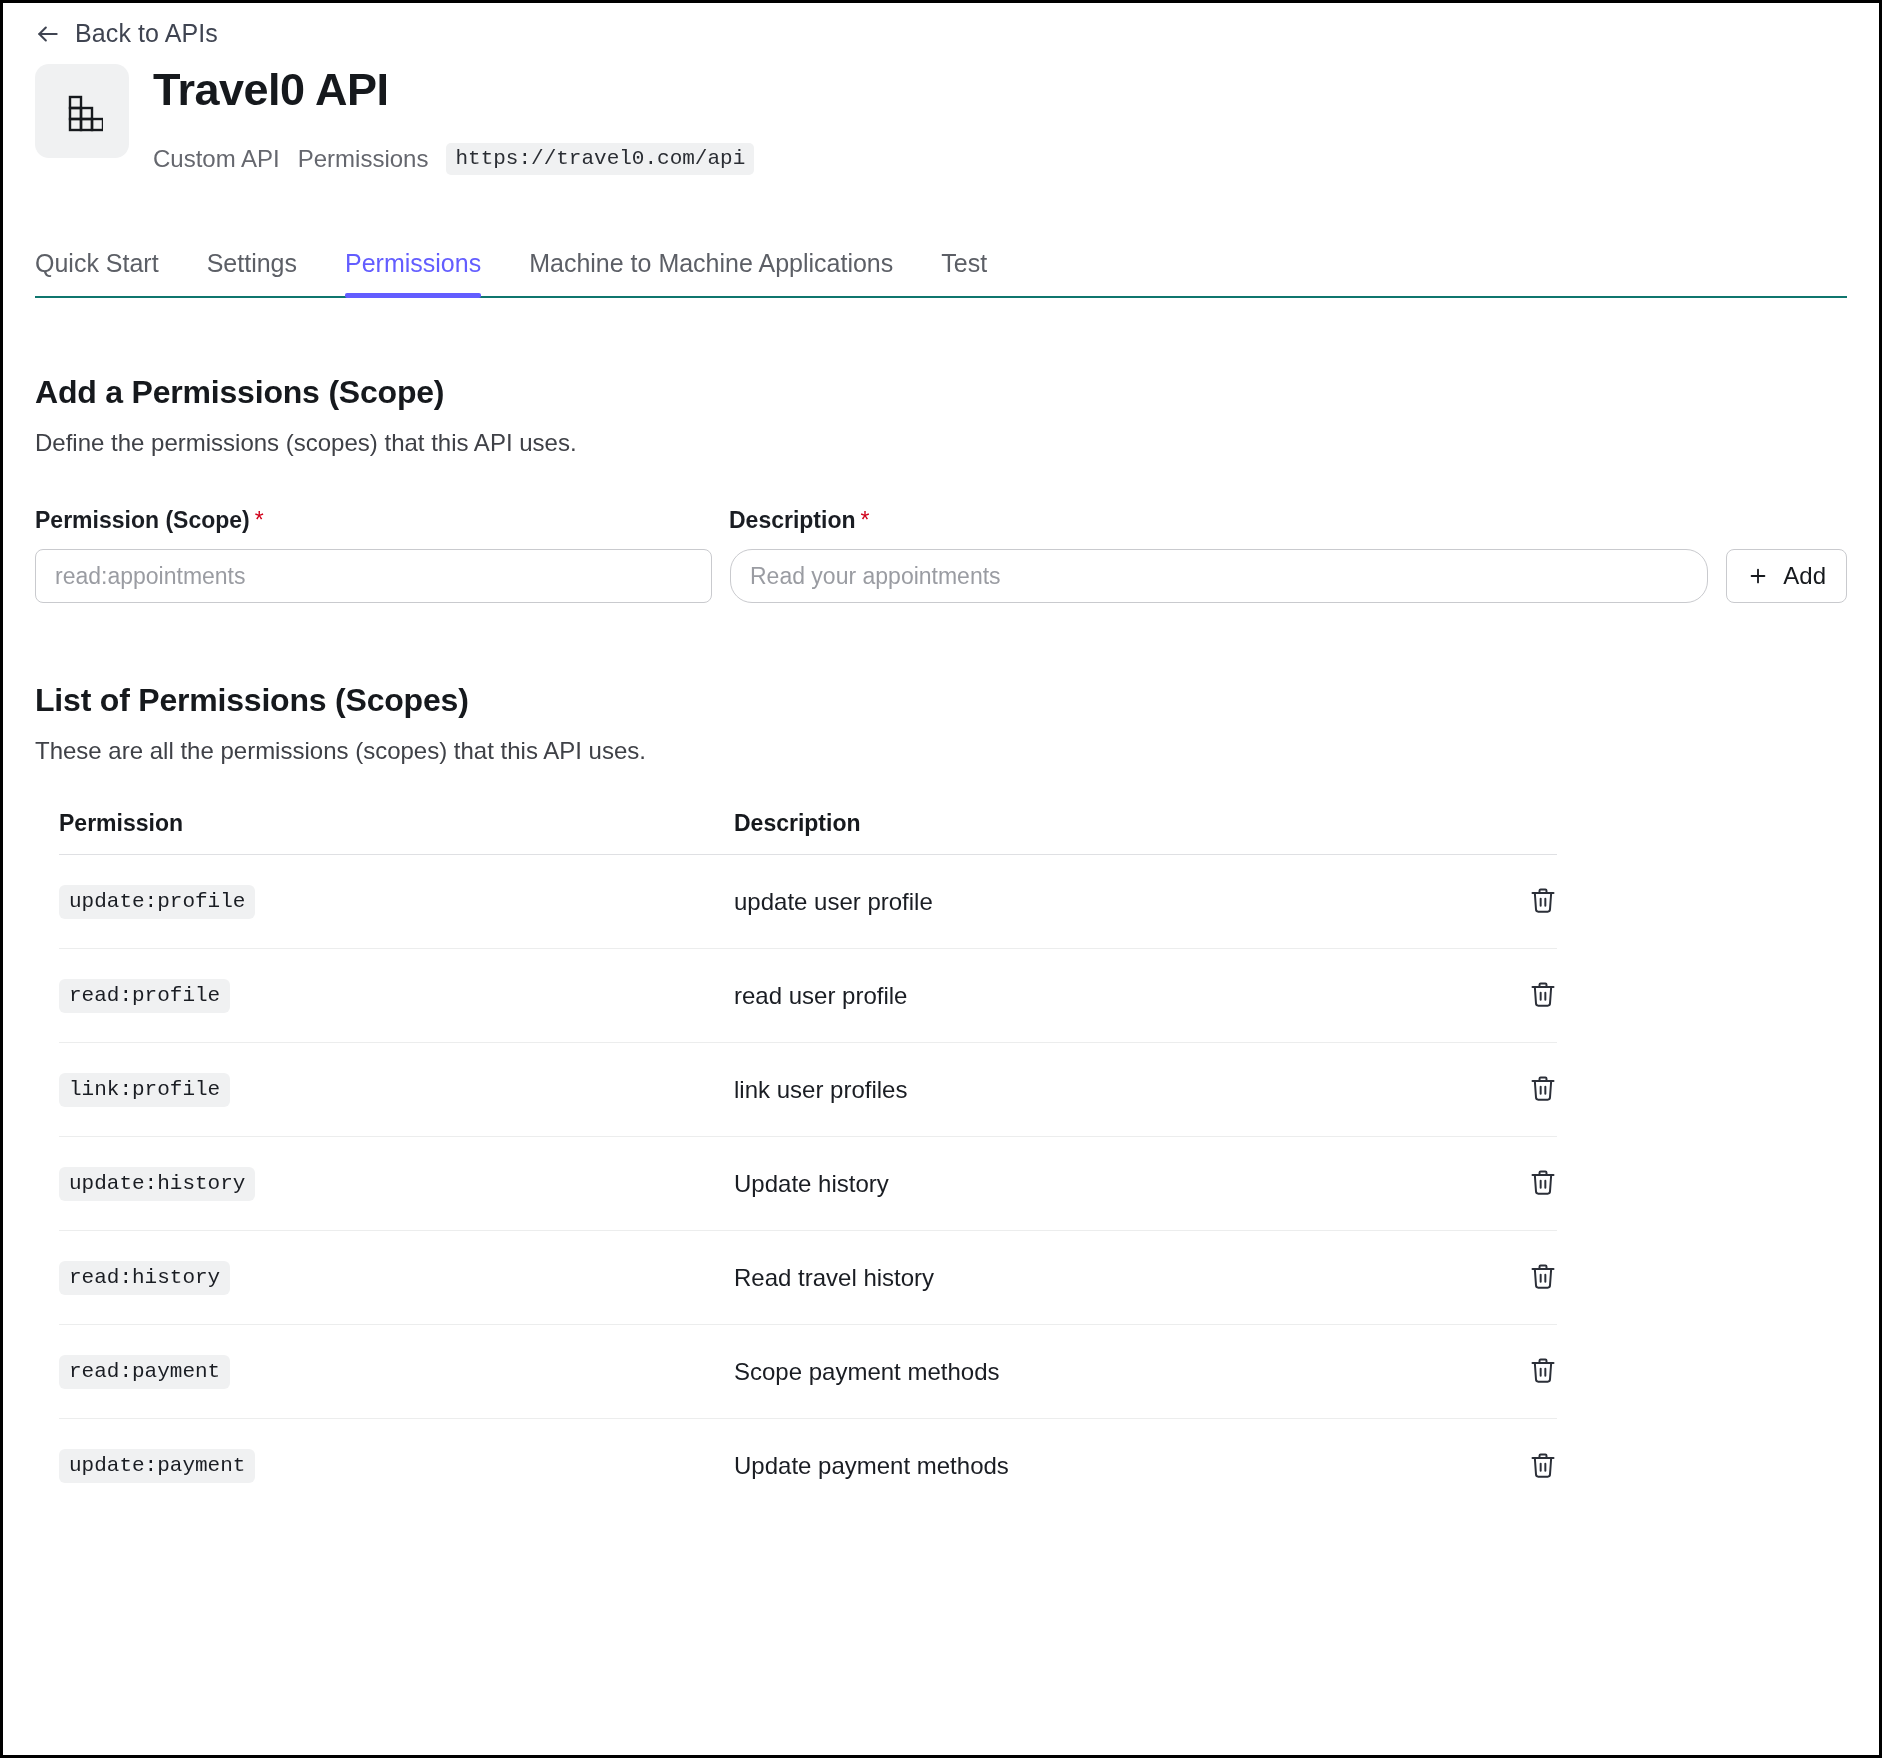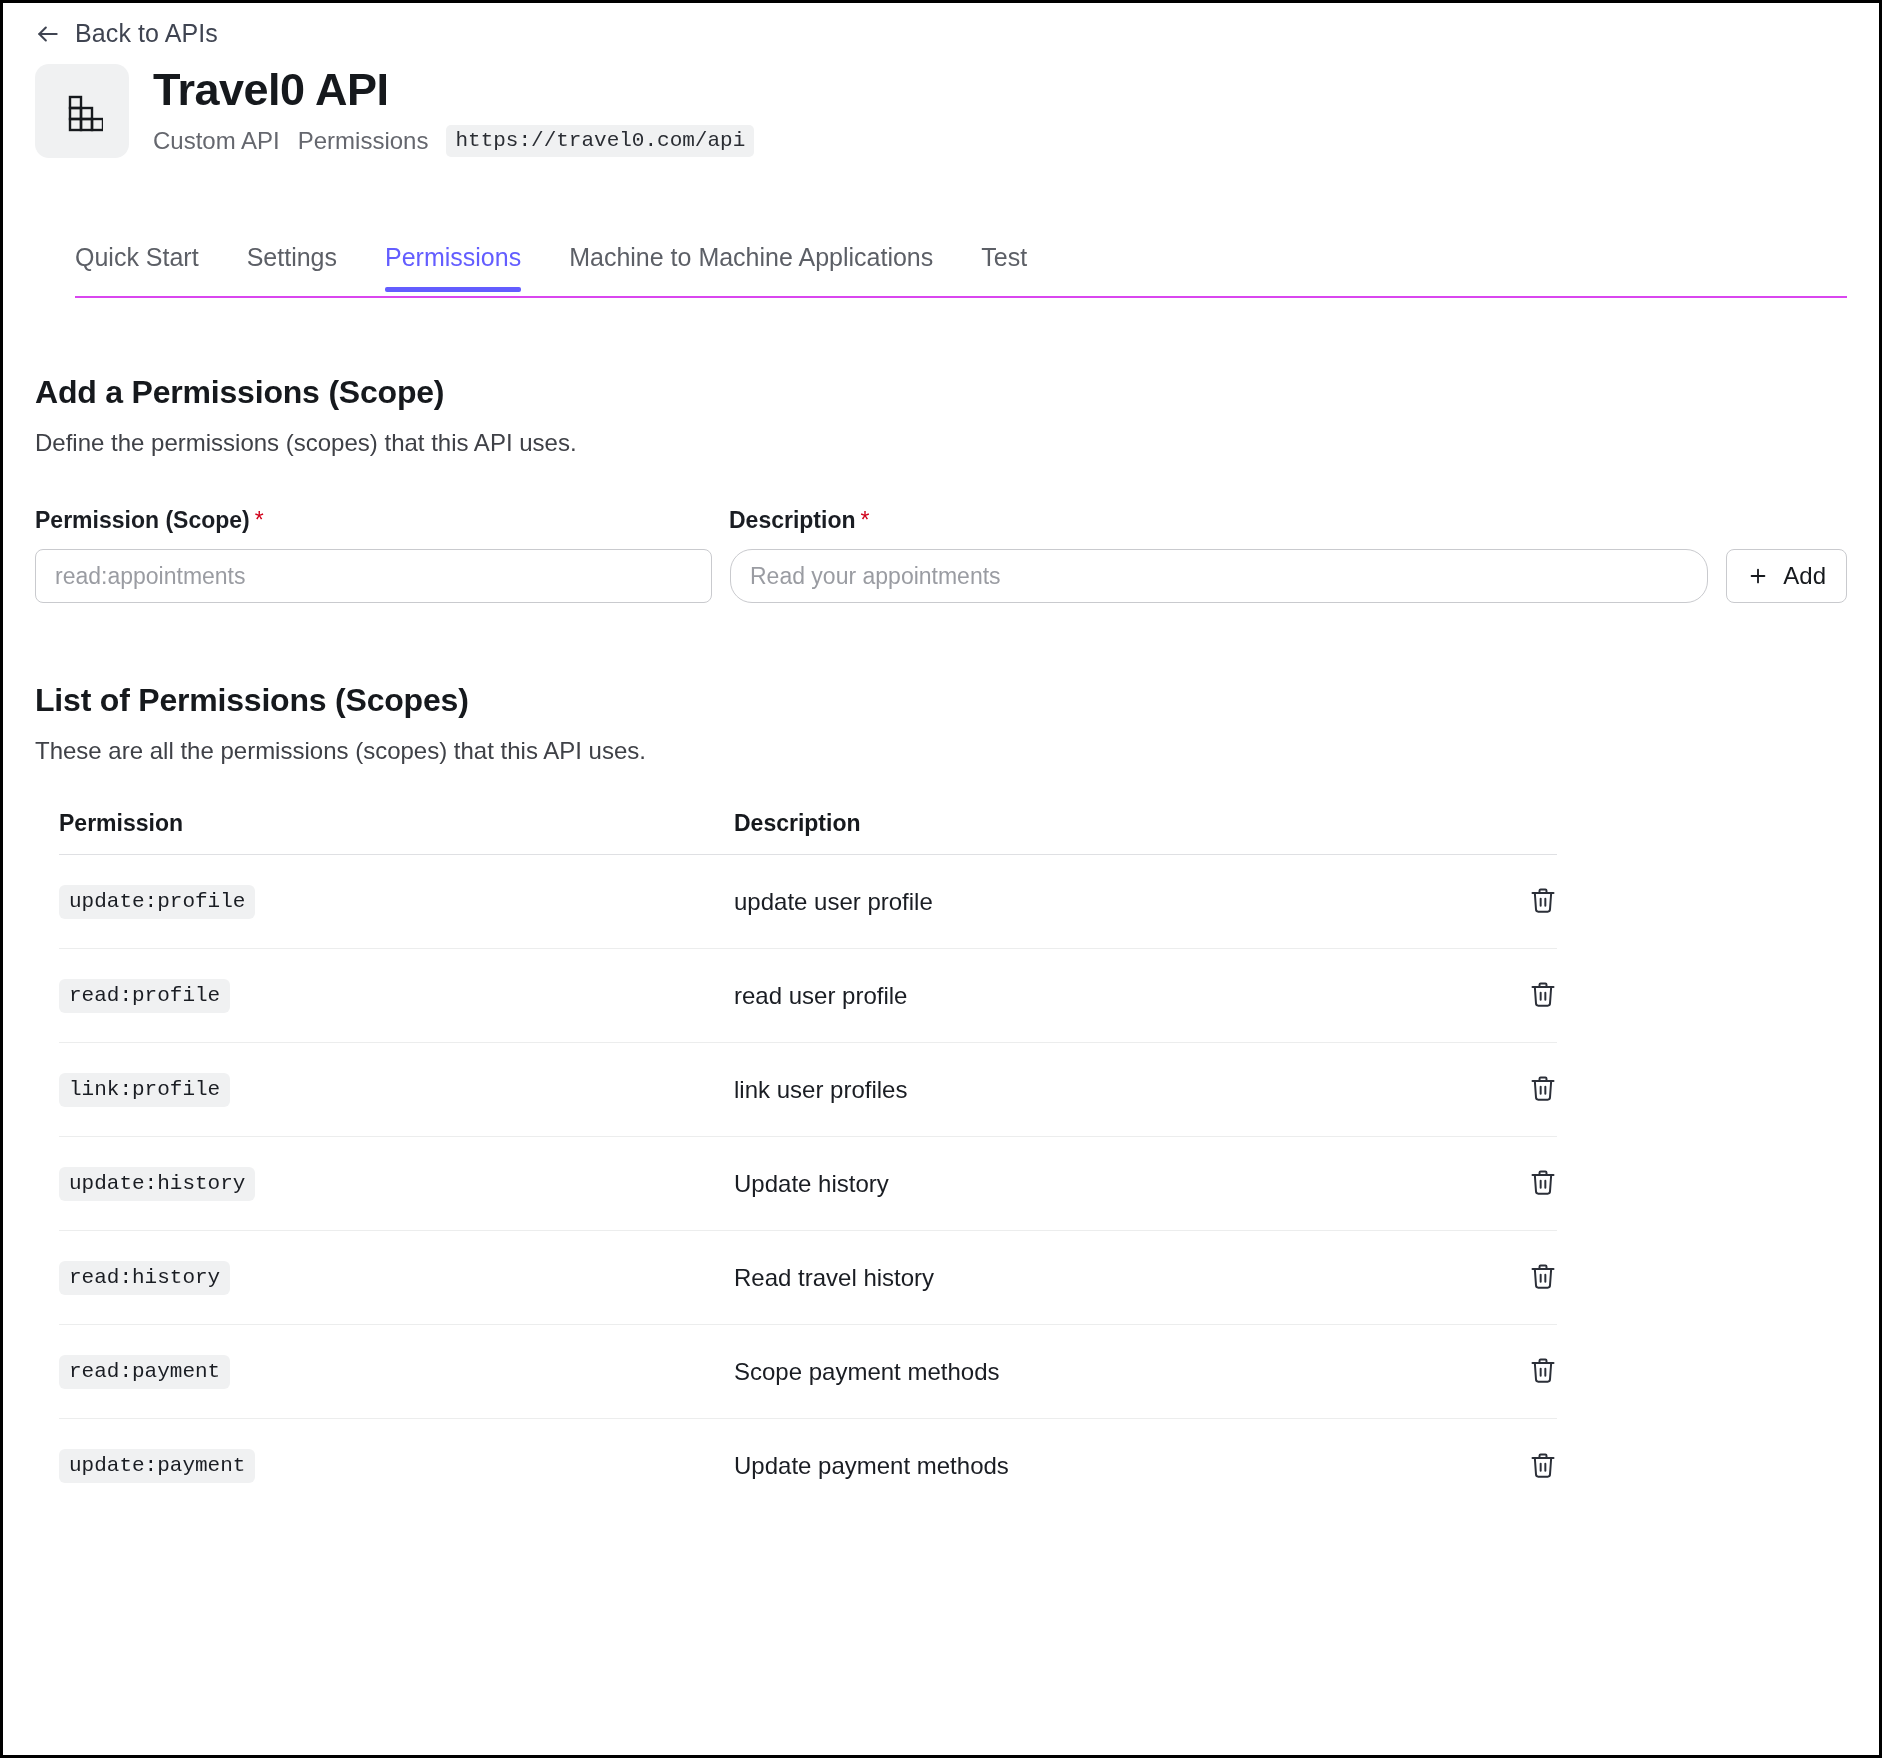--- a/index.html
+++ b/index.html
@@ -68,21 +68,21 @@
     font-size: 45px;
     font-weight: 700;
     color: #16191d;
     line-height: 1.06;
     letter-spacing: -0.5px;
   }
   .api-subline {
     display: flex;
     align-items: center;
     gap: 18px;
-    margin-top: 11px;
+    margin-top: 29px;
   }
   .api-type {
     font-size: 24px;
     color: #65676e;
   }
   .api-ident-label {
     font-size: 24px;
     color: #65676e;
   }
   .api-ident-value {
@@ -92,26 +92,25 @@
     background: #f0f1f2;
     border-radius: 5px;
     padding: 5px 9px 6px 9px;
     line-height: 1;
   }
 
   
   .tabs {
     position: relative;
     display: flex;
-    align-items: center;
+    align-items: flex-end;
     gap: 0;
     margin-top: 62px;
     height: 62px;
-    border-bottom: 2px solid #d946ef;
-    margin-left: 40px;
+    border-bottom: 2px solid #0f766e;
   }
   .tab {
     position: relative;
     font-size: 25px;
     color: #5c5f66;
     padding: 0 0 18px 0;
     margin-right: 48px;
     cursor: pointer;
     white-space: nowrap;
   }

